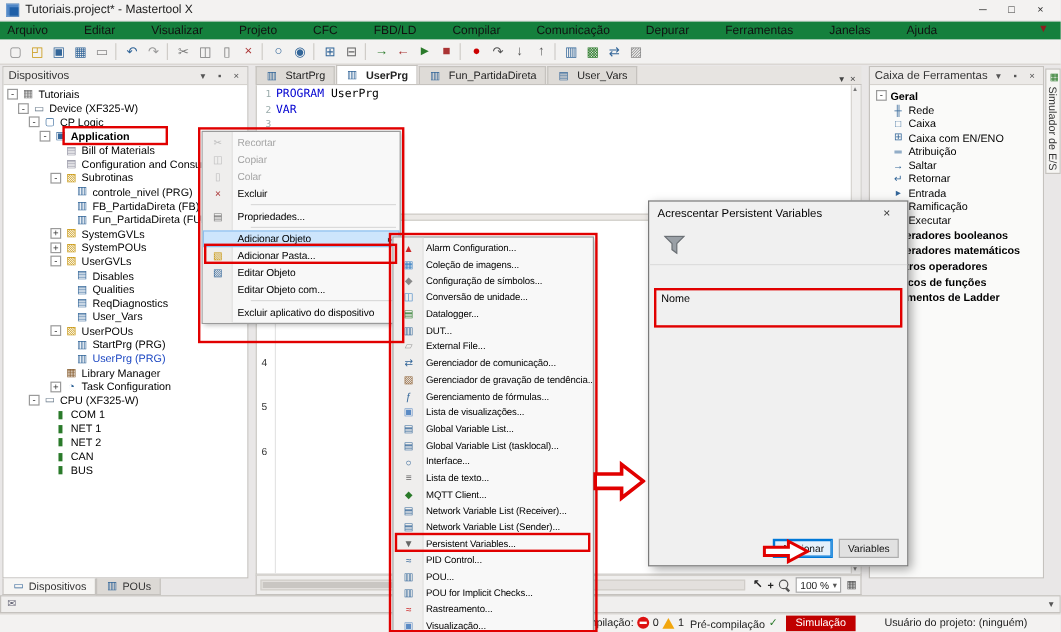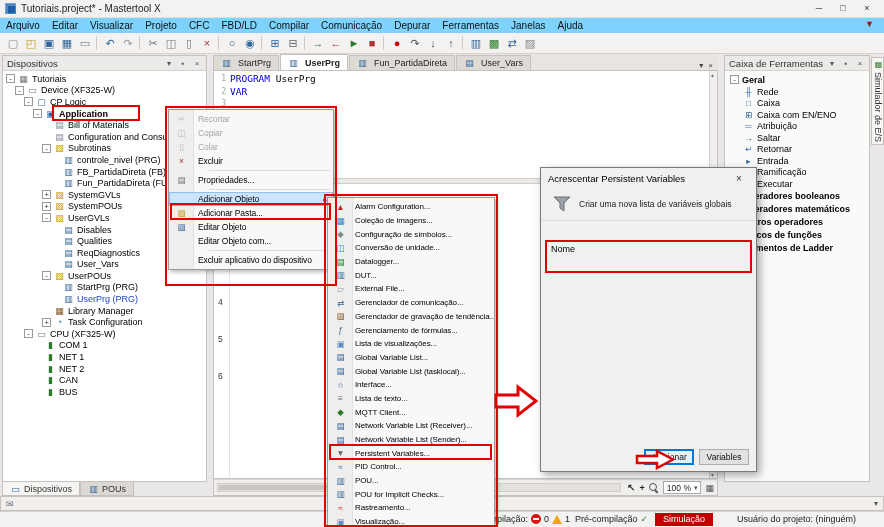--- a/index.html
+++ b/index.html
@@ -10,22 +10,22 @@
 
 .titlebar { position:absolute; left:0; top:0; width:884px; height:18px; background:#f3f2f1;
   display:flex; align-items:center; padding:0 5px; border-bottom:1px solid #e2e0de; }
 .app-ic { width:11px; height:11px; background:#1e5fa8; margin-right:5px;
   box-shadow:inset 0 0 0 1px #fff3, inset 3px 3px 0 #4f86c6; }
 .titlebar .t { font-size:10px; color:#222; }
 .win-btns { margin-left:auto; display:flex; }
 .win-btn { width:24px; height:16px; text-align:center; line-height:15px; font-size:9px; color:#333; }
 
 
-.menubar { position:absolute; left:0; top:18px; width:884px; height:15px; background:#7dd3fc;
-  display:flex; align-items:flex-start; }
+.menubar { position:absolute; left:0; top:18px; width:884px; height:15px; background:#15803d;
+  display:flex; align-items:flex-start;gap:18px; }
 .menu-item { padding:0 6px; font-size:10px; line-height:15px; color:#111; }
 .menubar-ovf { margin-left:auto; margin-right:6px; color:#8b2020; font-size:9px; }
 
 
 .toolbar { position:absolute; left:0; top:33px; width:884px; height:21px; background:#f3f2f1;
   border-bottom:1px solid #d5d2ce; display:flex; align-items:center; padding:0 4px; }
 .tbtn { width:18px; height:18px; display:flex; align-items:center; justify-content:center;
   font-size:11px; }
 .tbtn.sep { width:3px; height:14px; border-left:1px solid #cfccc8; margin:0 2px; font-size:0; }
 
@@ -927,21 +927,20 @@
 
 <div id="dialog">
   <div class="dtitle">
     <span>Acrescentar Persistent Variables</span>
     <span class="dclose">×</span>
   </div>
   <div class="ddesc">
     <svg width="18" height="16" viewBox="0 0 18 16">
       <path d="M1 1 h16 l-6 6 v8 l-4 -3 v-5 z" fill="#9aa0a6" stroke="#6b7075" stroke-width="1"></path>
     </svg>
-    <span class="ddesc-text">Criar uma nova lista de variáveis globais</span>
   </div>
   <div class="dsep"></div>
   <span class="dname-label">Nome</span>
   <span class="dbuttons">
     <span class="btn default">Adicionar</span>
     <span class="btn">Variables</span>
   </span>
 </div>
 
 <div class="red-box" id="rb-app"></div>

